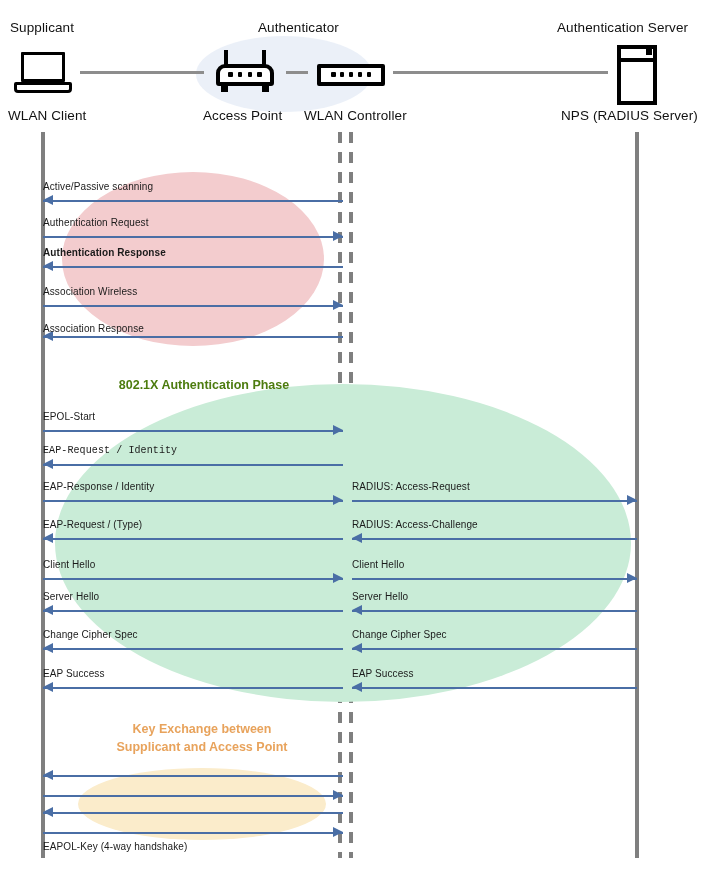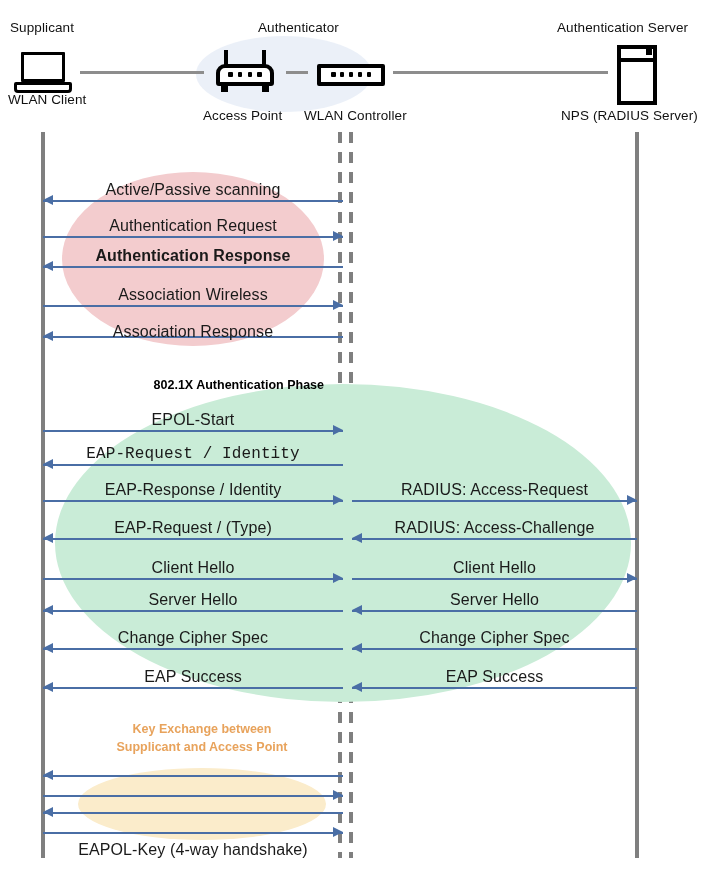--- a/index.html
+++ b/index.html
@@ -163,23 +163,23 @@
     position: absolute;
     width: 0; height: 0;
     border-top: 5.5px solid transparent;
     border-bottom: 5.5px solid transparent;
   }
   .head-left  { border-right: 10px solid #4a6ea5; }
   .head-right { border-left: 10px solid #4a6ea5; }
 
   .msg-label {
     position: absolute;
-    font-size: 16px;
+    font-size: 10px;
     color: #1a1a1a;
-    text-align: center;
+    text-align: left;
     white-space: nowrap;
     letter-spacing: .1px;
   }
 </style>
 </head>
 <body>
 
 <div id="canvas">
 
   <div class="auth-halo"></div>
@@ -221,37 +221,37 @@
   <div class="icon" style="left:617px; top:45px; width:40px; height:60px;">
     <div class="srv-body"></div>
     <div class="srv-bar"></div>
     <div class="srv-led"></div>
   </div>
 
   <div class="link" style="left:80px;  top:71px; width:124px;"></div>
   <div class="link" style="left:286px; top:71px; width:22px;"></div>
   <div class="link" style="left:393px; top:71px; width:215px;"></div>
 
-  <div class="node-label" style="left:8px;   top:92px;">WLAN Client</div>
+  <div class="node-label" style="left:8px;   top:108px;">WLAN Client</div>
   <div class="node-label" style="left:203px; top:108px;">Access Point</div>
   <div class="node-label" style="left:304px; top:108px;">WLAN Controller</div>
   <div class="node-label" style="left:561px; top:108px;">NPS (RADIUS Server)</div>
 
   <div class="lane-solid" style="left:41px;  top:132px; height:726px;"></div>
   <div class="lane-dash" style="left:338px; top:132px; height:726px;"></div>
   <div class="lane-dash" style="left:349px; top:132px; height:726px;"></div>
   <div class="lane-solid" style="left:635px; top:132px; height:726px;"></div>
 
   <div class="phase-ellipse ell-pink" style="left:62px; top:172px; width:262px; height:174px;"></div>
 
   <div class="phase-ellipse ell-green" style="left:55px; top:384px; width:576px; height:318px;"></div>
 
   <div class="phase-ellipse ell-orange" style="left:78px; top:768px; width:248px; height:72px;"></div>
 
-  <div class="phase-label" style="left:44px; top:376px; width:280px; color:#000000;text-align:right;">802.1X Authentication Phase</div>
+  <div class="phase-label" style="left:64px; top:376px; width:280px; color:#4d7c0f;">802.1X Authentication Phase</div>
   <div class="phase-label" style="left:62px; top:720px; width:280px; color:#e8a35c;">Key Exchange between
 Supplicant and Access Point</div>
 
   <div id="arrow-layer">
       <div>
         <div class="arrow-line" style="left: 43px; top: 200px; width: 300px;"></div>
         <div class="arrow-head head-left" style="top: 195.3px; left: 43px;"></div>
         <div class="msg-label" style="left: 43px; width: 300px; top: 181px;">Active/Passive scanning</div>
       </div>
       <div>

